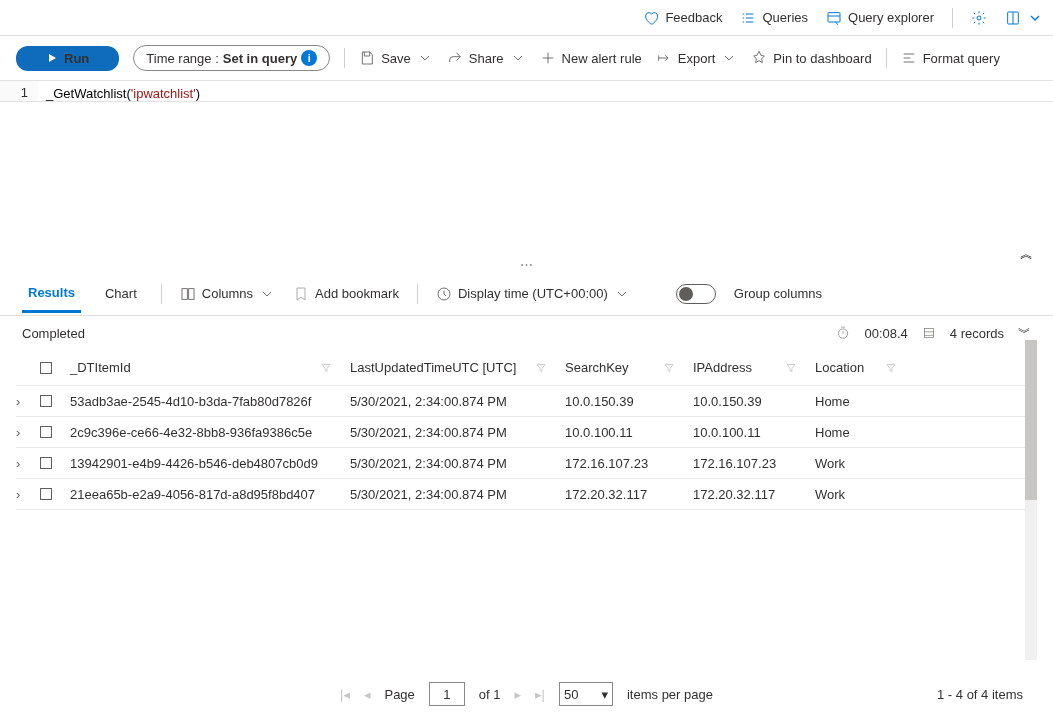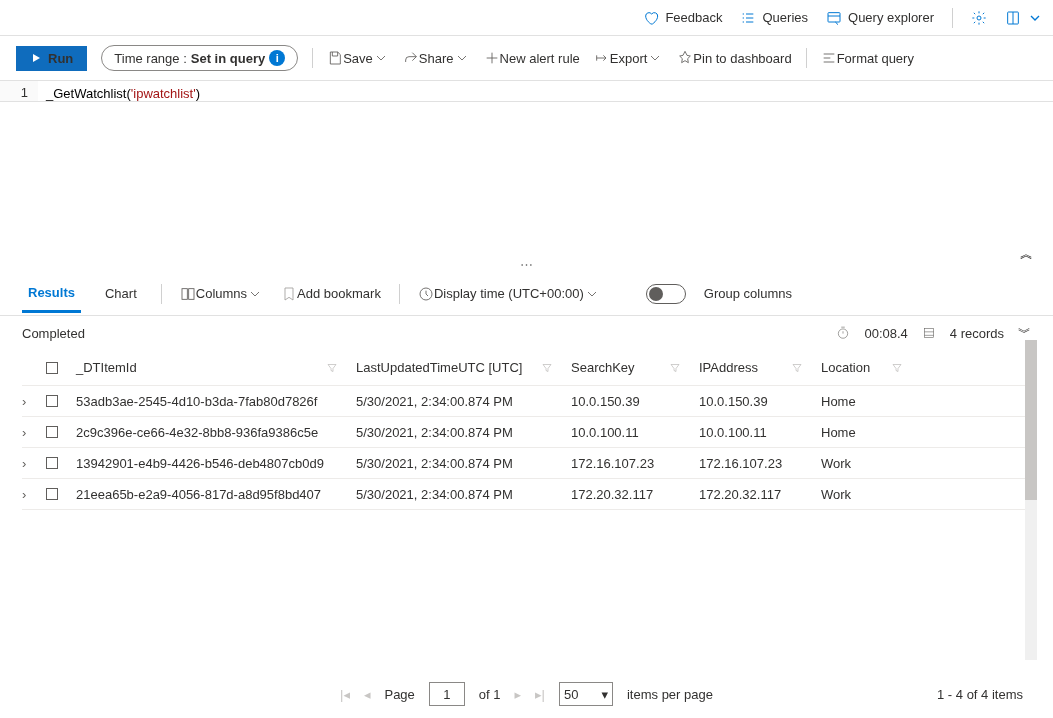--- a/index.html
+++ b/index.html
@@ -4,26 +4,26 @@
 <style>
 *{box-sizing:border-box;margin:0;padding:0;font-family:"Segoe UI",sans-serif;font-size:13px;color:#323130}
 body{background:#fff;width:1053px;height:718px;overflow:hidden}
 .topbar{display:flex;justify-content:flex-end;align-items:center;height:36px;padding:12px 10px;gap:18px;border-bottom:1px solid #e1e1e1}
 .tb-item{display:flex;align-items:center;gap:6px;cursor:pointer}
 .tb-item svg{width:16px;height:16px}
 .blue{color:#0078d4}
 .blue svg{stroke:#0078d4;fill:none}
 .divider{width:1px;height:20px;background:#d0d0d0}
 .toolbar{display:flex;align-items:center;height:44px;padding:0 16px;gap:14px}
-.run-btn{background:#0f6cbd;color:#fff;border:none;padding:5px 14px;border-radius:0;display:flex;align-items:center;gap:6px;cursor:pointer;font-weight:600}
+.run-btn{background:#0f6cbd;color:#fff;border:none;padding:5px 30px;border-radius:12px;display:flex;align-items:center;gap:6px;cursor:pointer;font-weight:600}
 .run-btn svg{width:12px;height:12px;fill:#fff}
 .time-pill{border:1px solid #8a8886;border-radius:16px;padding:4px 12px;display:flex;align-items:center;gap:4px;cursor:pointer}
 .time-pill b{font-weight:700}
 .info-dot{width:16px;height:16px;background:#0078d4;border-radius:50%;color:#fff;font-weight:bold;display:flex;align-items:center;justify-content:center;font-size:11px}
-.tool{display:flex;align-items:center;cursor:pointer}
+.tool{display:flex;align-items:center;gap:6px;cursor:pointer}
 .tool svg{width:16px;height:16px;fill:none;stroke:#605e5c;stroke-width:1.3}
 .chev{width:10px;height:10px}
 .editor{display:flex;border-top:1px solid #e1e1e1;border-bottom:1px solid #e1e1e1}
 .gutter{width:38px;text-align:right;padding:4px 10px 0 0;color:#237893;background:#fafafa;font-family:Consolas,monospace}
 .code{flex:1;padding:4px 0 0 8px;font-family:Consolas,monospace;font-size:14px}
 .code .fn{color:#000}
 .code .paren{color:#000}
 .code .str{color:#a31515}
 .ed-space{height:155px}
 .collapse-row{text-align:center;color:#666;position:relative}
@@ -31,21 +31,21 @@
 .tabs-row{display:flex;align-items:center;height:44px;padding:0 22px;gap:18px;border-bottom:1px solid #e1e1e1}
 .tab{padding:10px 6px;cursor:pointer}
 .tab.active{color:#0078d4;border-bottom:3px solid #0078d4;font-weight:600}
 .switch{width:40px;height:20px;border:1px solid #605e5c;border-radius:10px;position:relative}
 .switch::after{content:"";width:14px;height:14px;background:#605e5c;border-radius:50%;position:absolute;left:2px;top:2px}
 .disabled{color:#a19f9d}
 .disabled svg{stroke:#a19f9d}
 .status-row{display:flex;align-items:center;justify-content:space-between;padding:8px 22px}
 .status-right{display:flex;align-items:center;gap:14px}
 .status-right svg{width:14px;height:14px;stroke:#605e5c;fill:none}
-.grid{padding:0 22px}
+.grid{padding:0 16px}
 .grid-head{display:flex;align-items:center;border-bottom:1px solid #edebe9;height:36px;color:#605e5c}
 .col-exp{width:24px}
 .col-chk{width:30px}
 .col1{width:280px}
 .col2{width:215px}
 .col3{width:128px}
 .col4{width:122px}
 .col5{width:100px}
 .hd{display:flex;align-items:center;justify-content:space-between;padding-right:18px}
 .hd svg{width:12px;height:12px;stroke:#a19f9d;fill:none}

